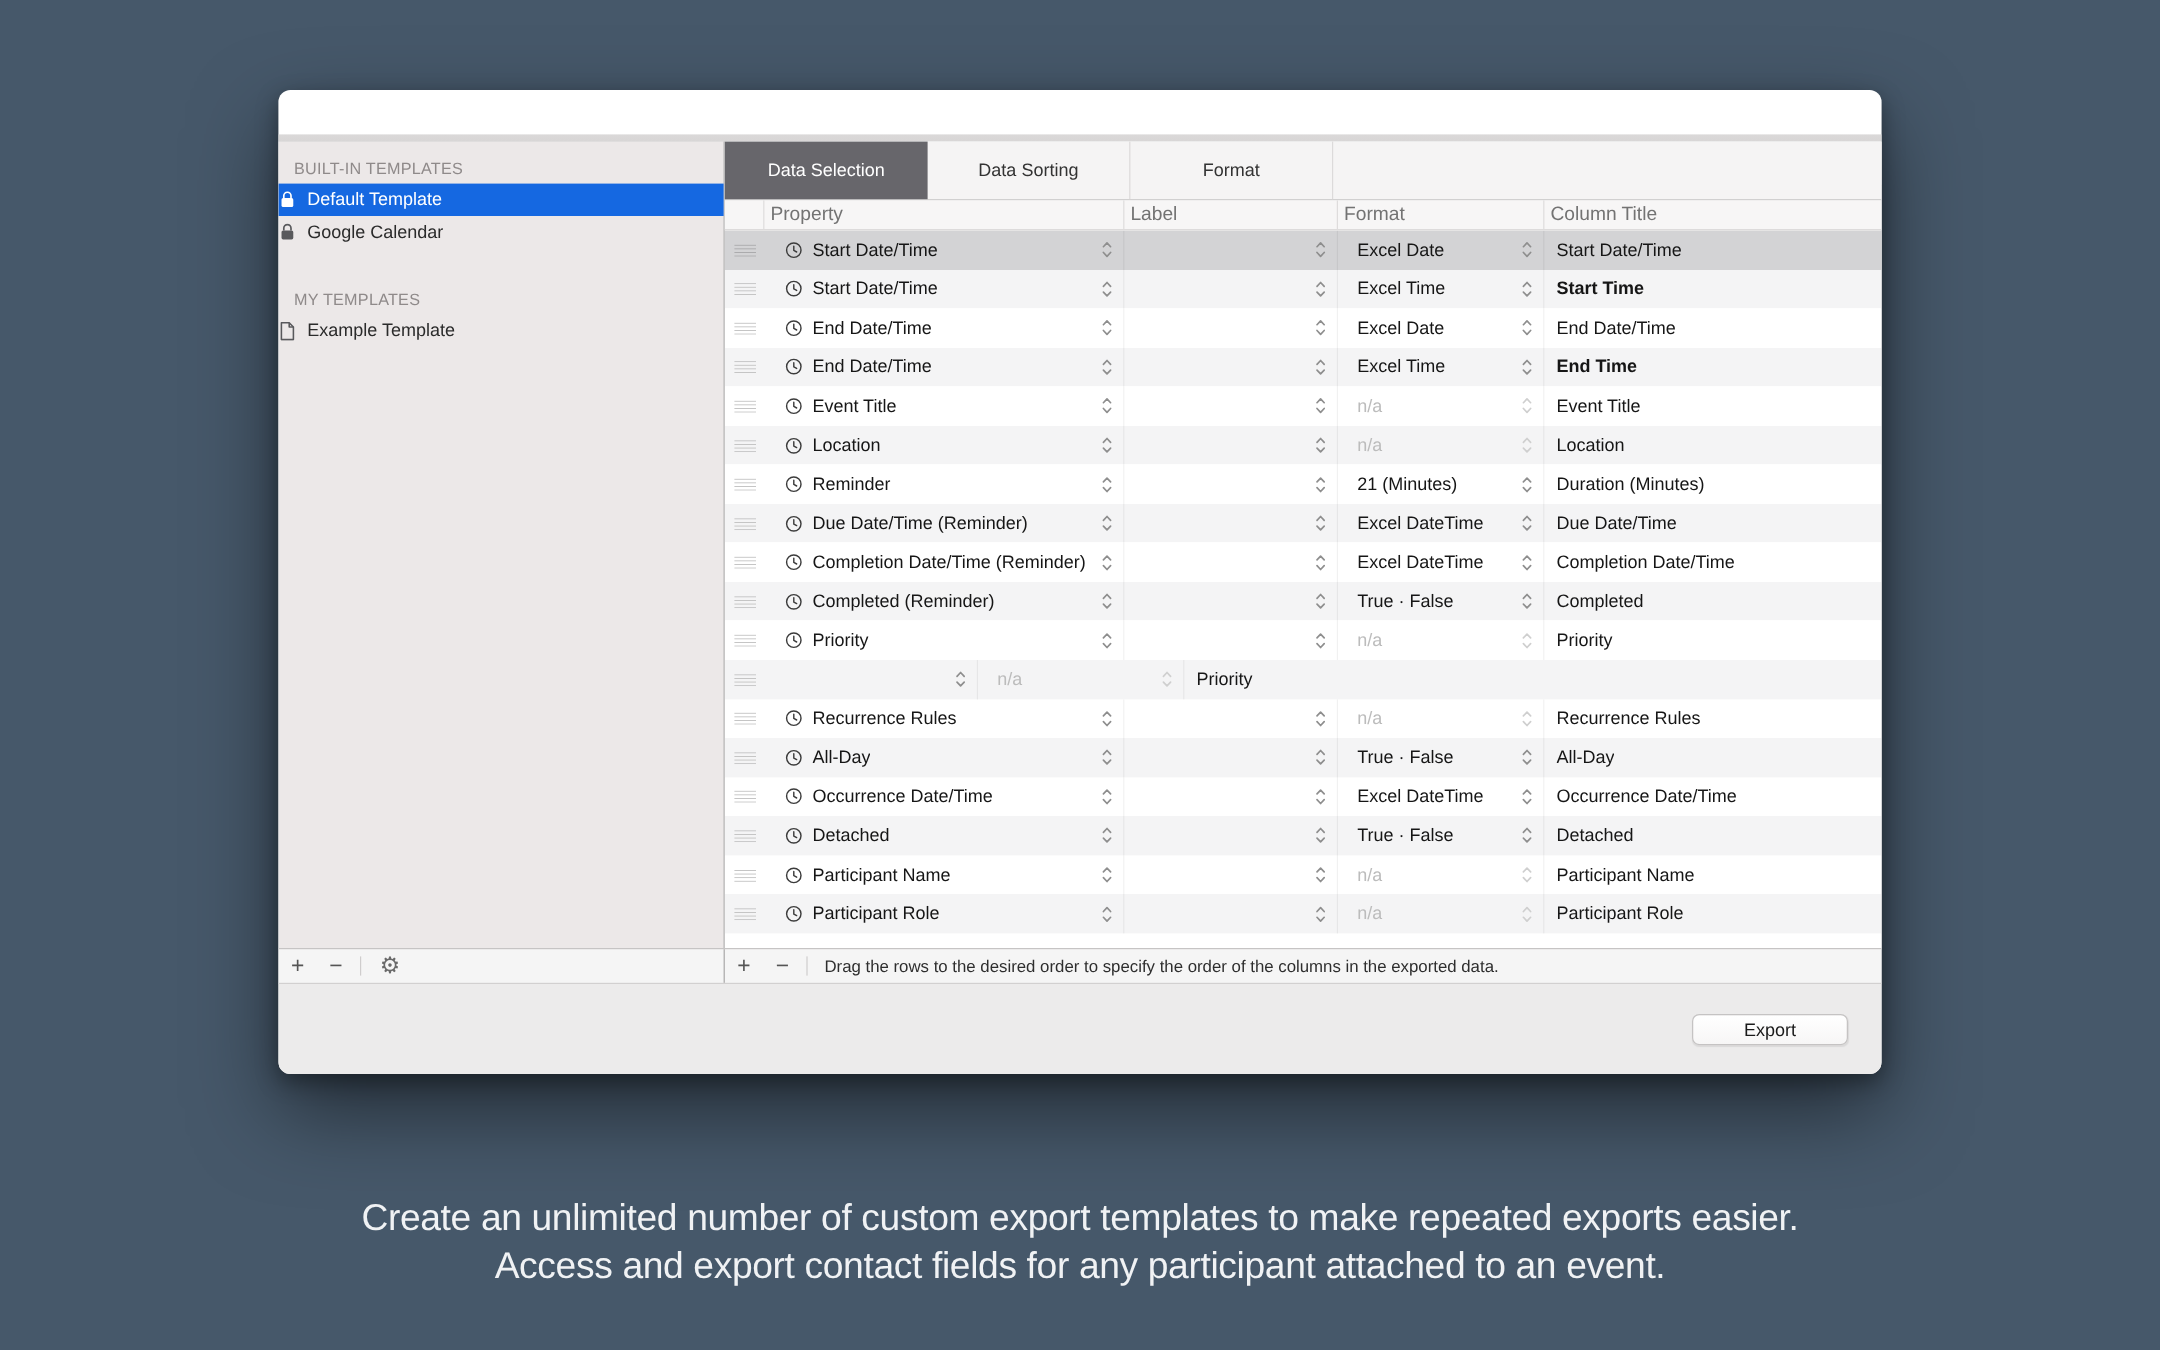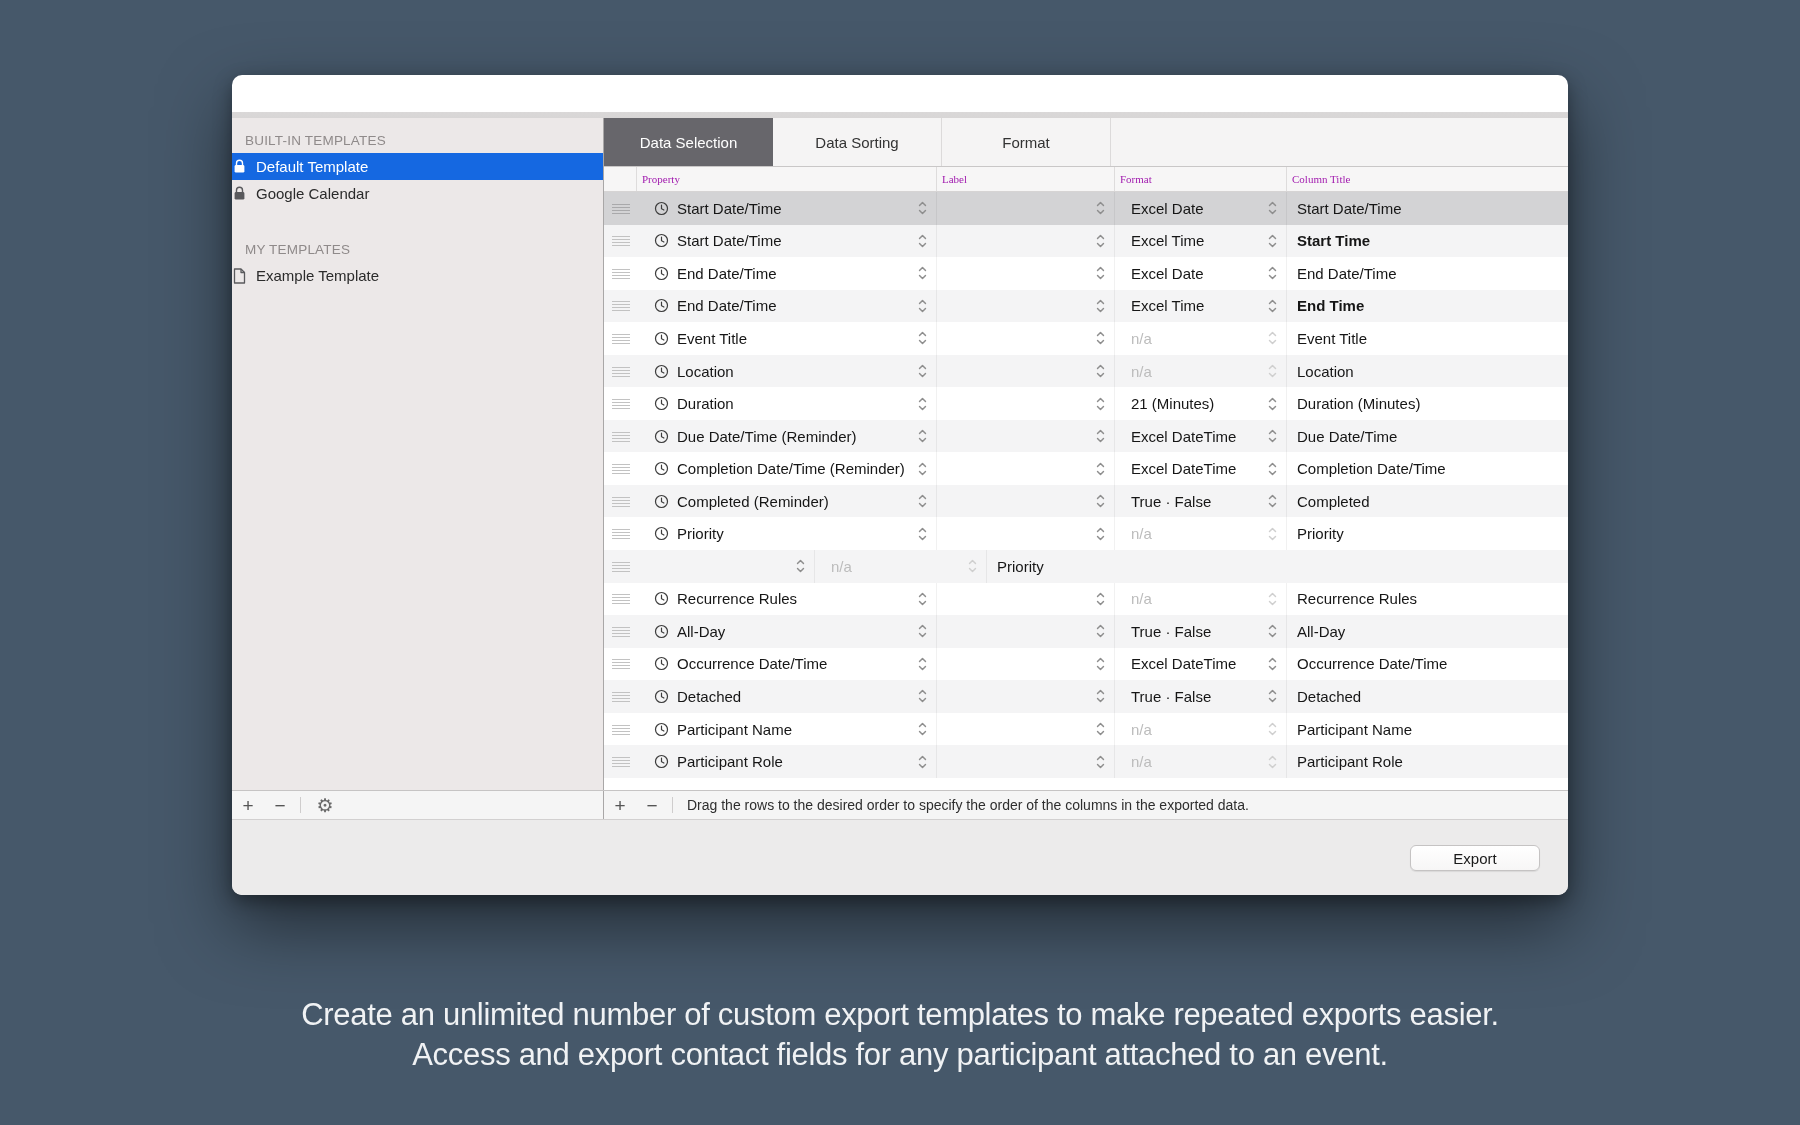--- a/index.html
+++ b/index.html
@@ -52,21 +52,21 @@
 
   
   .main { flex:1; height:100%; background:#fff; position:relative; }
 
   .tabbar { height:49px; background:#F5F4F4; border-bottom:1px solid #c9c7c7; display:flex; }
   .tab { width:169px; display:flex; align-items:center; justify-content:center;
          font-size:15px; color:#333; border-right:1px solid #dcdada; }
   .tab.active { background:#67666b; color:#fff; border-right:none; }
   .tabbar .rest { flex:1; }
 
-  .thead { height:25px; background:#F7F6F6; border-bottom:1px solid #d6d4d4; display:flex; font-size:11px; color:#a21caf;font-family:Liberation Serif, serif; }
+  .thead { height:25px; background:#F7F6F6; border-bottom:1px solid #d6d4d4; display:flex; font-size:16px; color:#737373; }
   .thead .hc { display:flex; align-items:center; padding-left:5px; border-right:1px solid #dedcdc; }
   .thead .hc:last-child { border-right:none; }
   .hc.c-drag { width:33px; padding-left:0; }
   .hc.c-prop { width:300px; }
   .hc.c-label{ width:178px; }
   .hc.c-format{ width:172px; }
   .hc.c-title{ flex:1; }
 
   .rows { height:598px; overflow:hidden; }
   .trow { height:32.55px; display:flex; background:#fff; }
@@ -409,21 +409,21 @@
             </div>
             <div class="trow">
               <div class="cell drag">
                 <span class="grip"></span>
               </div>
               <div class="cell prop">
                 <svg class="clock" width="15" height="15" viewBox="0 0 15 15">
     <circle cx="7.5" cy="7.5" r="6" fill="none" stroke="#3c3c3c" stroke-width="1.2"></circle>
     <path d="M7.5 4.2 V7.7 L9.9 9" fill="none" stroke="#3c3c3c" stroke-width="1.2" stroke-linecap="round"></path>
                 </svg>
-                <span class="txt">Duration</span>
+                <span class="txt">Reminder</span>
                 <svg class="stepper" width="9" height="14" viewBox="0 0 9 14">
     <path d="M1.5 4.6 L4.5 1.4 L7.5 4.6" fill="none" stroke="#8e8e8e" stroke-width="1.4" stroke-linecap="round" stroke-linejoin="round"></path>
     <path d="M1.5 9.4 L4.5 12.6 L7.5 9.4" fill="none" stroke="#8e8e8e" stroke-width="1.4" stroke-linecap="round" stroke-linejoin="round"></path>
                 </svg>
               </div>
               <div class="cell lab">
                 <span class="txt"></span>
                 <svg class="stepper" width="9" height="14" viewBox="0 0 9 14">
     <path d="M1.5 4.6 L4.5 1.4 L7.5 4.6" fill="none" stroke="#8e8e8e" stroke-width="1.4" stroke-linecap="round" stroke-linejoin="round"></path>
     <path d="M1.5 9.4 L4.5 12.6 L7.5 9.4" fill="none" stroke="#8e8e8e" stroke-width="1.4" stroke-linecap="round" stroke-linejoin="round"></path>

